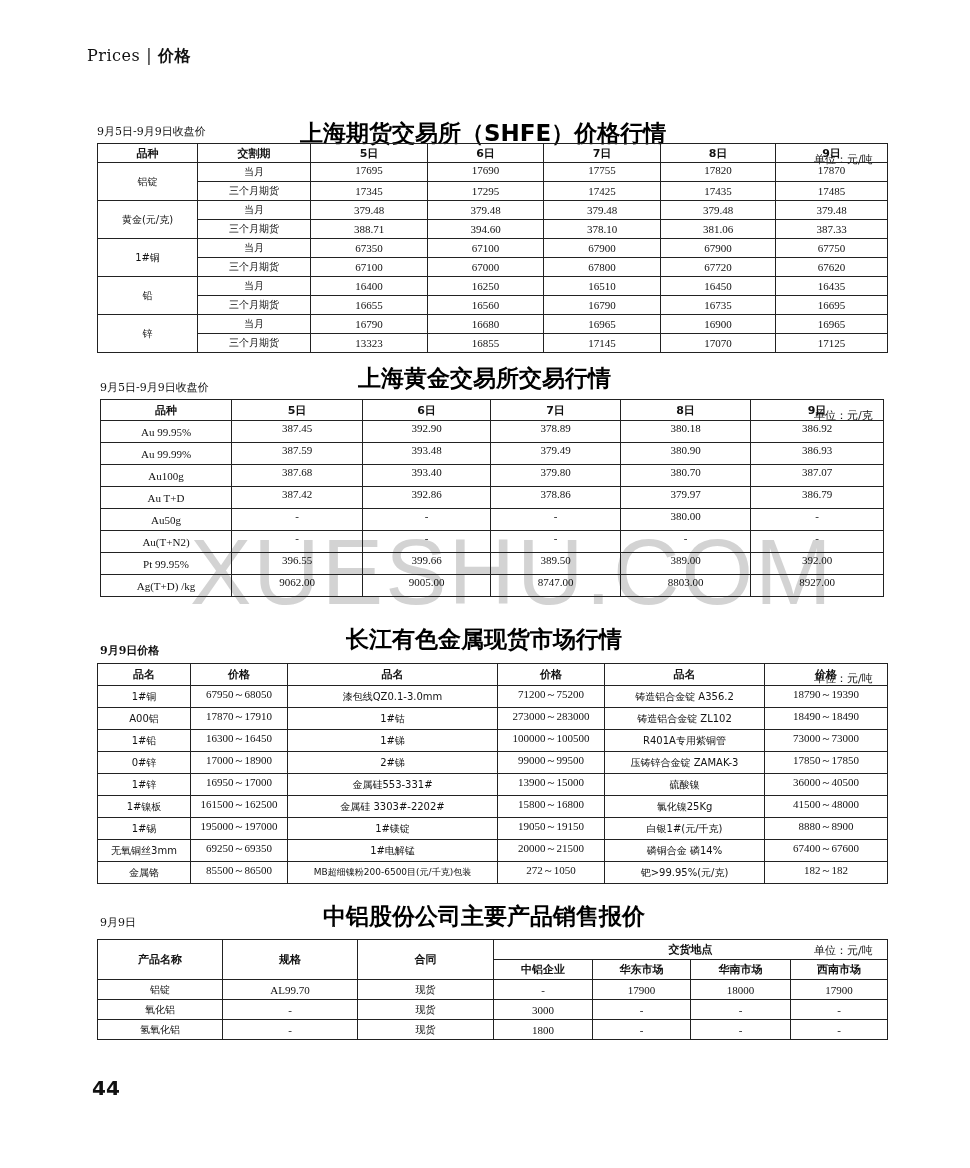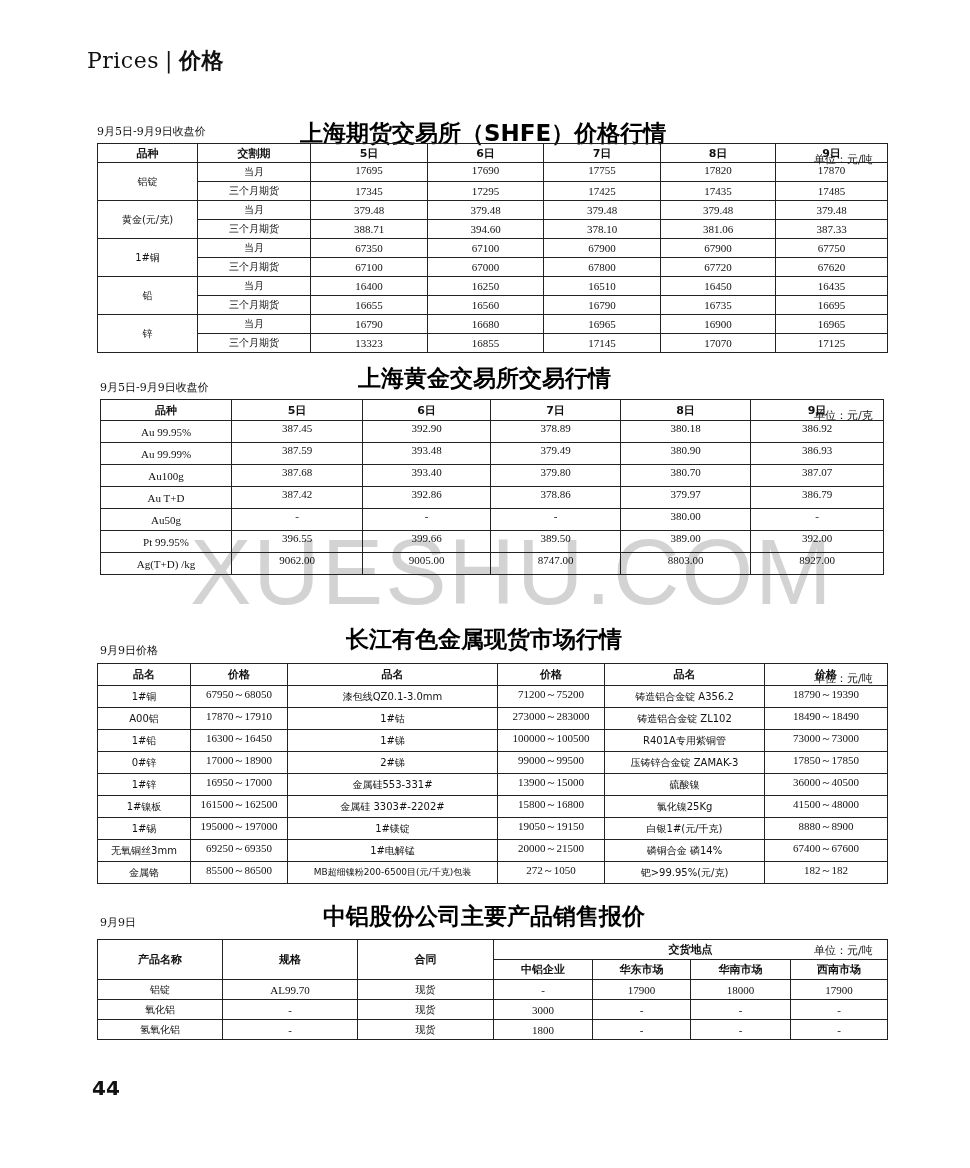--- a/index.html
+++ b/index.html
@@ -1,18 +1,18 @@
 <!DOCTYPE html>
 <html><head>
 <meta charset="utf-8">
 <style>
   html, body { margin:0; padding:0; background:#ffffff; }
   body { width:970px; height:1168px; position:relative; overflow:hidden; color:#111; font-family:"DejaVu Serif", "Liberation Serif", serif; }
   .abs { position:absolute; }
-  .running-head { left:87px; top:46px; font-size:22px; font-family:"DejaVu Serif", serif; letter-spacing:0.5px; }
+  .running-head { left:87px; top:46px; font-size:16px; font-family:"DejaVu Serif", serif; letter-spacing:0.5px; }
   .running-head .sep { margin:0 6px; }
   .running-head .cn { font-family:"DejaVu Sans", sans-serif; font-weight:bold; }
   .sec-title { font-family:"DejaVu Sans", sans-serif; font-weight:bold; font-size:23px; white-space:nowrap; color:#000; }
   .sec-note { font-family:"DejaVu Serif", serif; font-size:11px; white-space:nowrap; }
   .unit { font-family:"DejaVu Serif", serif; font-size:11px; white-space:nowrap;margin-top:26px; }
   table { border-collapse:collapse; position:absolute; table-layout:fixed; }
   td, th { border:1px solid #222; padding:0; text-align:center; vertical-align:middle; font-size:11px; font-family:"Liberation Serif", "DejaVu Serif", serif; white-space:nowrap; overflow:hidden; }
   th { font-family:"DejaVu Sans", sans-serif; font-weight:bold; font-size:11px; }
   td.cn { font-family:"DejaVu Sans", sans-serif; font-size:10px; }
   td.num { vertical-align:top; padding-top:1px; }
@@ -201,39 +201,47 @@
   </tr>
   <tr style="height:22px">
     <td>Au50g</td>
     <td class="num">-</td>
     <td class="num">-</td>
     <td class="num">-</td>
     <td class="num">380.00</td>
     <td class="num">-</td>
   </tr>
   <tr style="height:22px">
+    <td>Au(T+N2)</td>
+    <td class="num">-</td>
+    <td class="num">-</td>
+    <td class="num">-</td>
+    <td class="num">-</td>
+    <td class="num">-</td>
+  </tr>
+  <tr style="height:22px">
     <td>Pt 99.95%</td>
     <td class="num">396.55</td>
     <td class="num">399.66</td>
     <td class="num">389.50</td>
     <td class="num">389.00</td>
     <td class="num">392.00</td>
   </tr>
   <tr style="height:22px">
     <td>Ag(T+D) /kg</td>
     <td class="num">9062.00</td>
     <td class="num">9005.00</td>
     <td class="num">8747.00</td>
     <td class="num">8803.00</td>
     <td class="num">8927.00</td>
   </tr>
 </tbody>
   </table>
 
-<div class="abs sec-note" style="left:100px;top:643px;">9月9日价格</div>
+<div class="abs sec-note" style="left:100px;top:643px;font-weight:bold;">9月9日价格</div>
 <div class="abs sec-title" style="left:346px;top:624px;">长江有色金属现货市场行情</div>
 <div class="abs unit" style="left:814px;top:645px;">单位：元/吨</div>
 
 <table style="left:97px;top:663px;width:790px;">
   <colgroup>
     <col style="width:93px">
       <col style="width:97px">
       <col style="width:210px">
       <col style="width:107px">
       <col style="width:160px">

